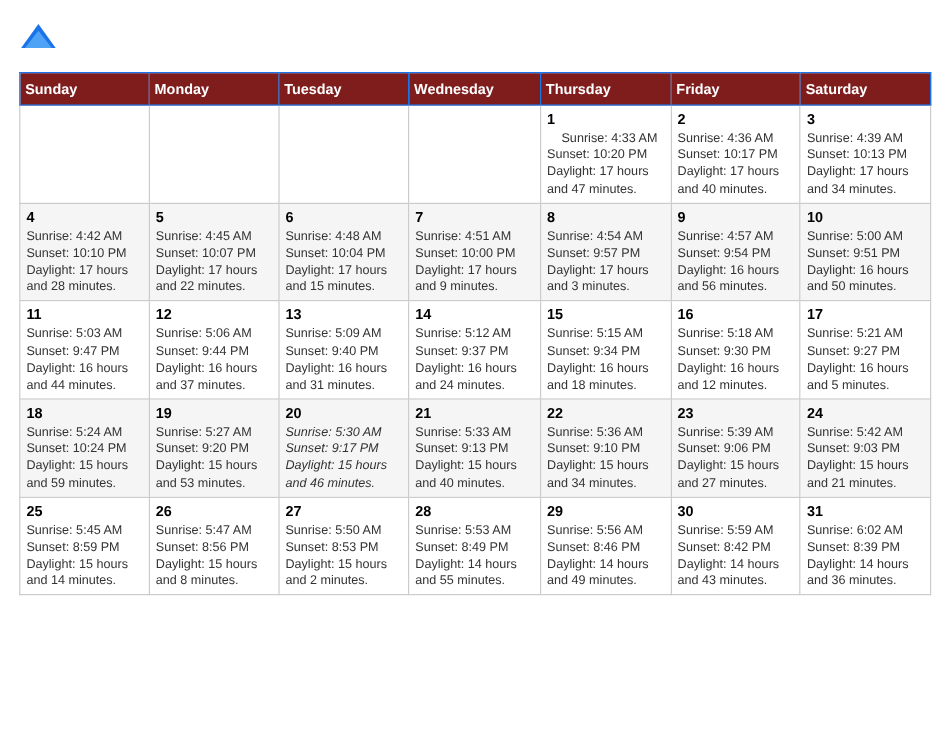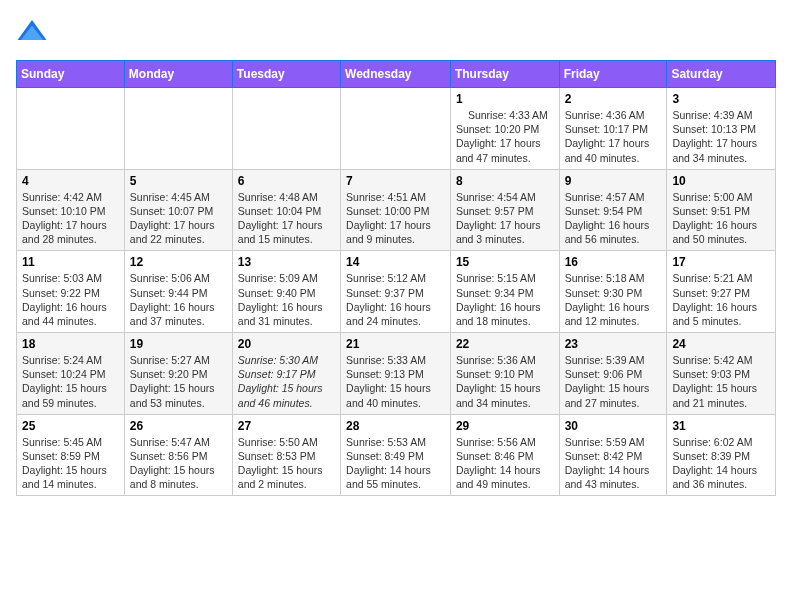--- a/index.html
+++ b/index.html
@@ -51,21 +51,21 @@
     .location {
       font-size: 16px;
       color: #555;
     }
     .calendar {
       width: 100%;
       border-collapse: collapse;
       font-size: 11px;
     }
     .calendar th {
-      background: #8b5cf6;
+      background: #7f1d1d;
       color: #fff;
       padding: 6px 4px;
       text-align: left;
       font-size: 12px;
       border: 1px solid #1a73e8;
     }
     .calendar td {
       vertical-align: top;
       padding: 4px 5px;
       border: 1px solid #ccc;
@@ -157,21 +157,21 @@
 Daylight: 17 hours and 3 minutes.</span></td>
         <td><span class="day-num">9</span><span class="cell-text" style="white-space: pre-line;">Sunrise: 4:57 AM
 Sunset: 9:54 PM
 Daylight: 16 hours and 56 minutes.</span></td>
         <td><span class="day-num">10</span><span class="cell-text" style="white-space: pre-line;">Sunrise: 5:00 AM
 Sunset: 9:51 PM
 Daylight: 16 hours and 50 minutes.</span></td>
       </tr>
       <tr>
         <td><span class="day-num">11</span><span class="cell-text" style="white-space: pre-line;">Sunrise: 5:03 AM
-Sunset: 9:22 PM
+Sunset: 9:47 PM
 Daylight: 16 hours and 44 minutes.</span></td>
         <td><span class="day-num">12</span><span class="cell-text" style="white-space: pre-line;">Sunrise: 5:06 AM
 Sunset: 9:44 PM
 Daylight: 16 hours and 37 minutes.</span></td>
         <td><span class="day-num">13</span><span class="cell-text" style="white-space: pre-line;">Sunrise: 5:09 AM
 Sunset: 9:40 PM
 Daylight: 16 hours and 31 minutes.</span></td>
         <td><span class="day-num">14</span><span class="cell-text" style="white-space: pre-line;">Sunrise: 5:12 AM
 Sunset: 9:37 PM
 Daylight: 16 hours and 24 minutes.</span></td>

